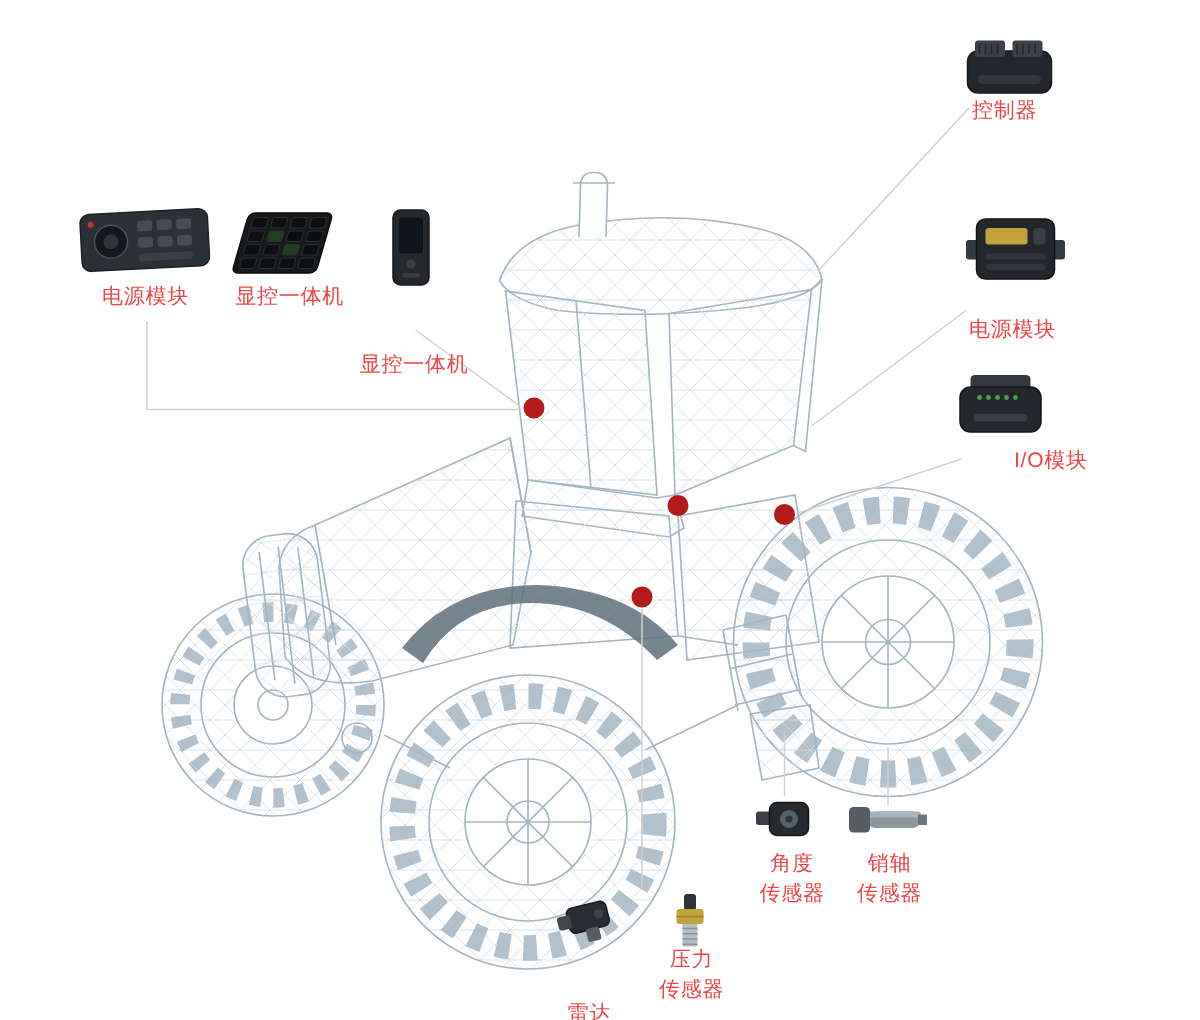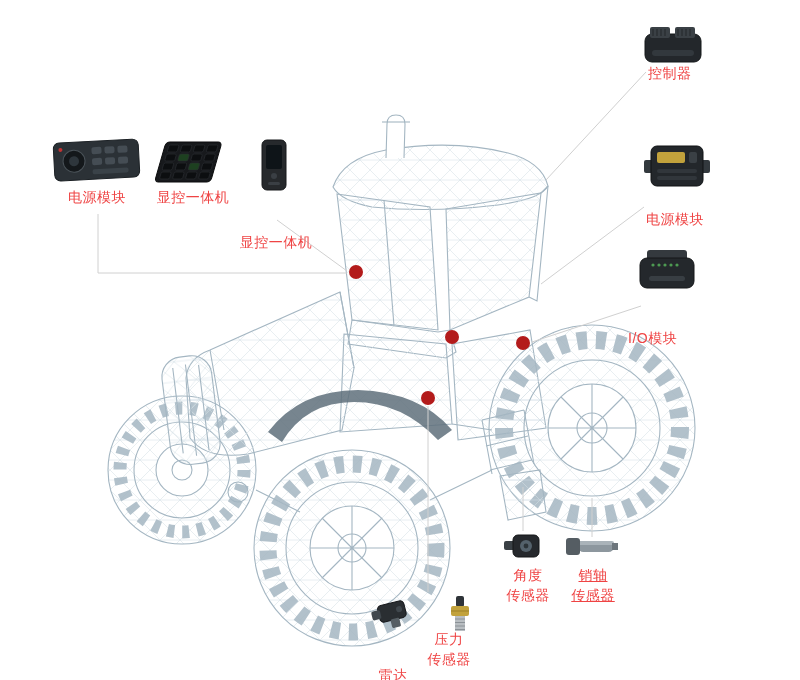--- a/index.html
+++ b/index.html
@@ -247,27 +247,27 @@
   <div class="label" style="left:57px;  top:188px; width:80px;">电源模块</div>
 
   <div class="label" style="left:153px; top:188px; width:80px;">显控一体机</div>
 
   <div class="label" style="left:231px; top:194px; width:90px;margin-top:39px;">显控一体机</div>
 
   <div class="label left-align" style="left:648px; top:64px; width:80px;">控制器</div>
 
   <div class="label left-align" style="left:646px; top:198px; width:90px;margin-top:12px;">电源模块</div>
 
-  <div class="label left-align" style="left:628px; top:297px; width:90px;margin-top:32px;">I/O模块</div>
+  <div class="label left-align" style="left:676px; top:297px; width:90px;">I/O模块</div>
 
   <div class="label" style="left:497px; top:566px; width:62px;">角度
 传感器</div>
 
-  <div class="label" style="left:562px; top:566px; width:62px;text-decoration:underline;">销轴
+  <div class="label" style="left:562px; top:566px; width:62px;">销轴
 传感器</div>
 
   <div class="label" style="left:362px; top:666px; width:62px;">雷达
 测速仪</div>
 
-  <div class="label" style="left:418px; top:630px; width:62px;">压力
+  <div class="label" style="left:430px; top:630px; width:62px;">压力
 传感器</div>
 
 </div>
 
 </body></html>

